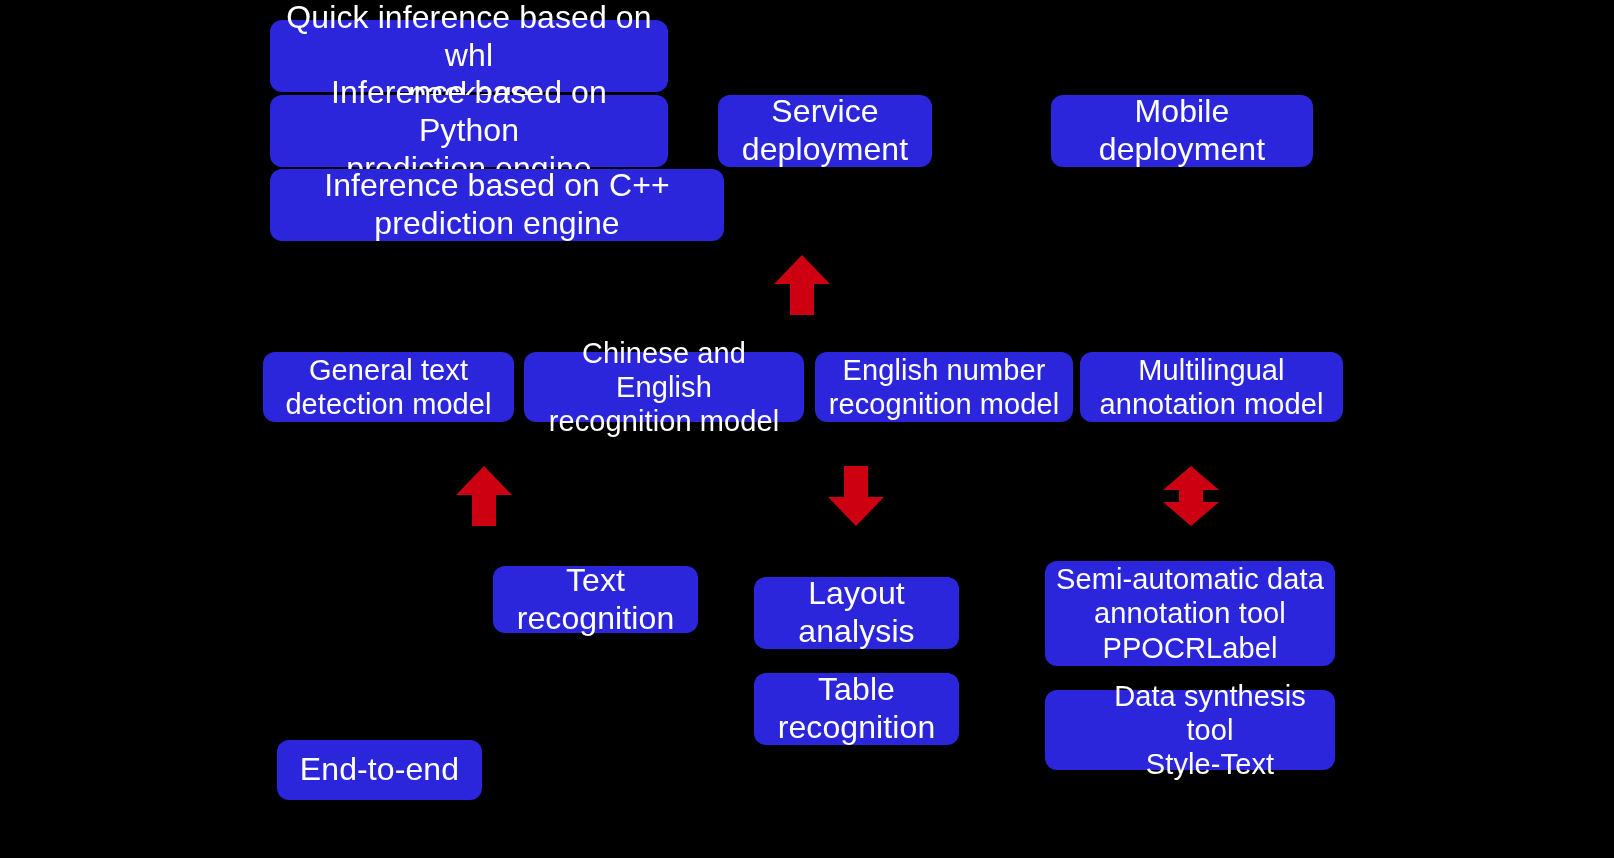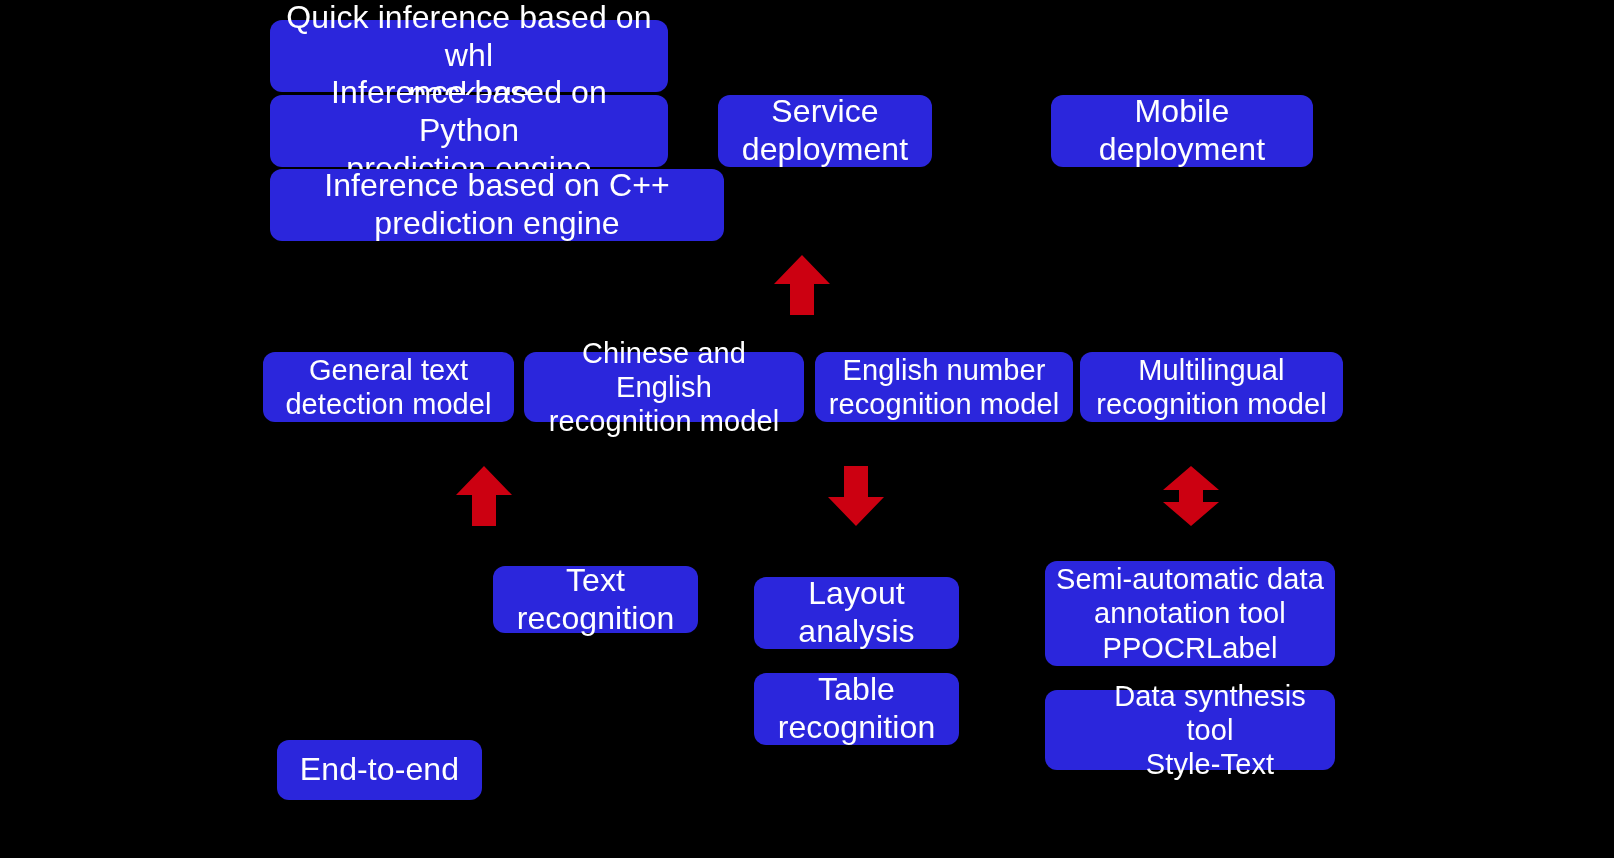--- a/index.html
+++ b/index.html
@@ -97,21 +97,21 @@
 recognition model</span>
   </div>
 
   <div class="node f23" style="left:815px; top:352px; width:258px; height:70px;">
     <span class="lbl">English number
 recognition model</span>
   </div>
 
   <div class="node f23" style="left:1080px; top:352px; width:263px; height:70px;">
     <span class="lbl">Multilingual
-recognition model</span>
+annotation model</span>
   </div>
 
   <div class="arrow" style="left:456px; top:466px; width:56px; height:60px;">
     <svg width="56" height="60" viewBox="0 0 56 60" aria-hidden="true">
       <polygon points="28,0 56,29 40,29 40,60 16,60 16,29 0,29" fill="#CC0011"></polygon>
     </svg>
   </div>
 
   <div class="arrow" style="left:828px; top:466px; width:56px; height:60px;">
     <svg width="56" height="60" viewBox="0 0 56 60" aria-hidden="true">

